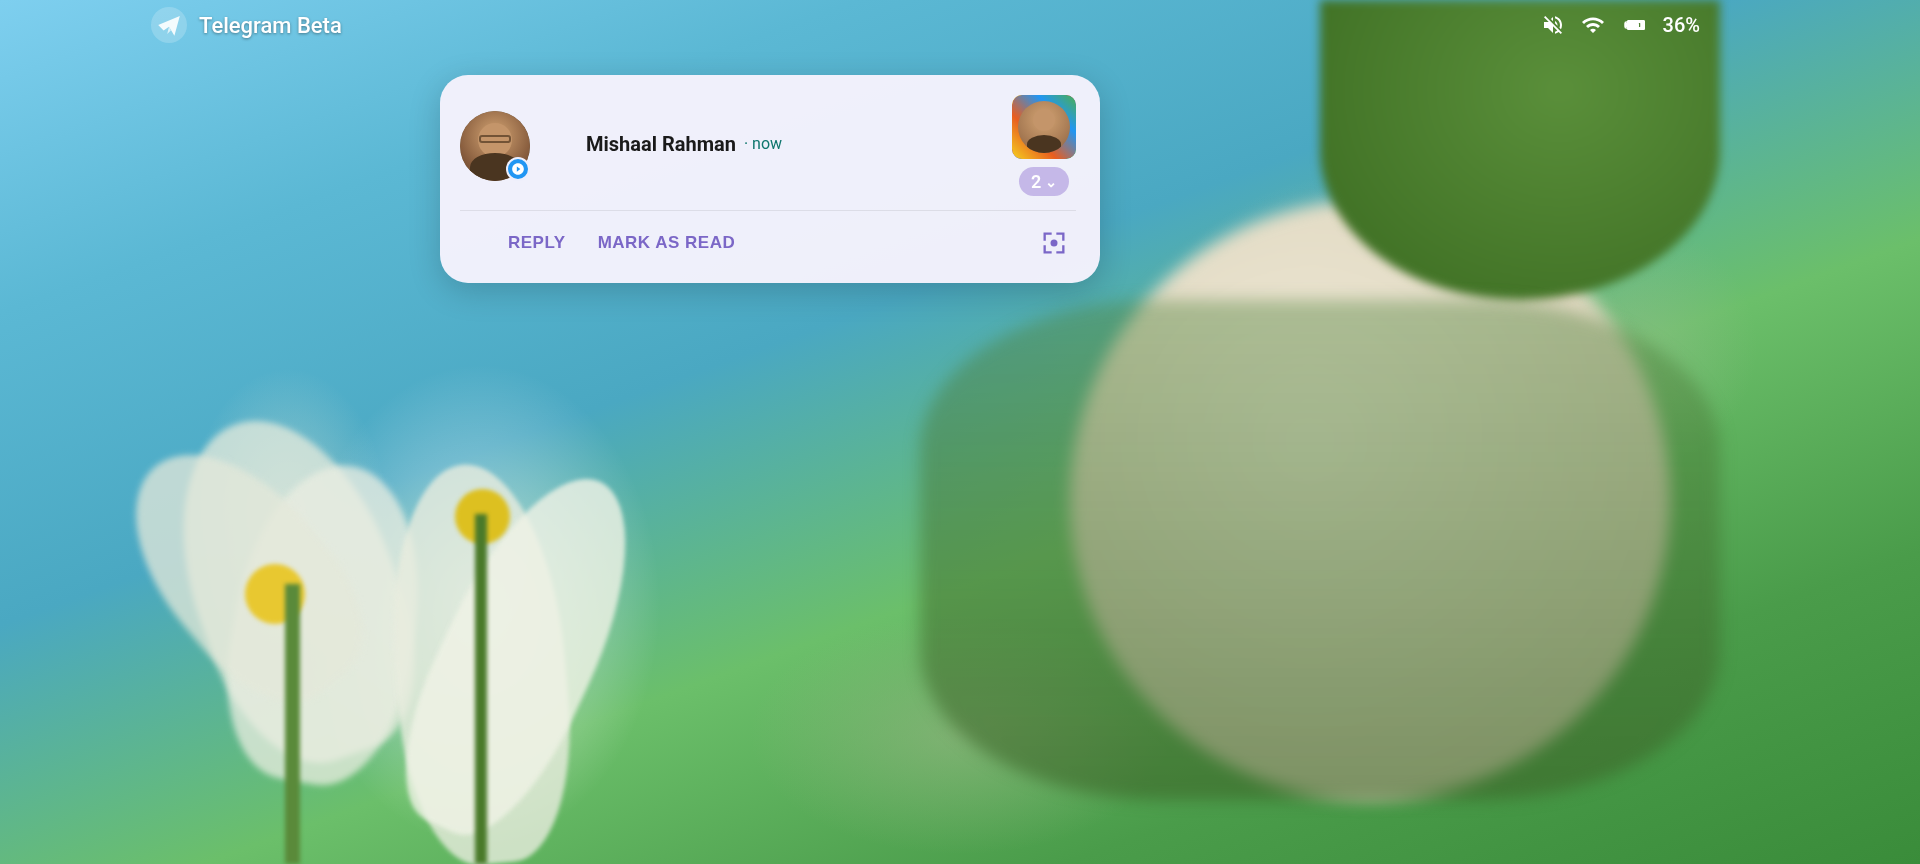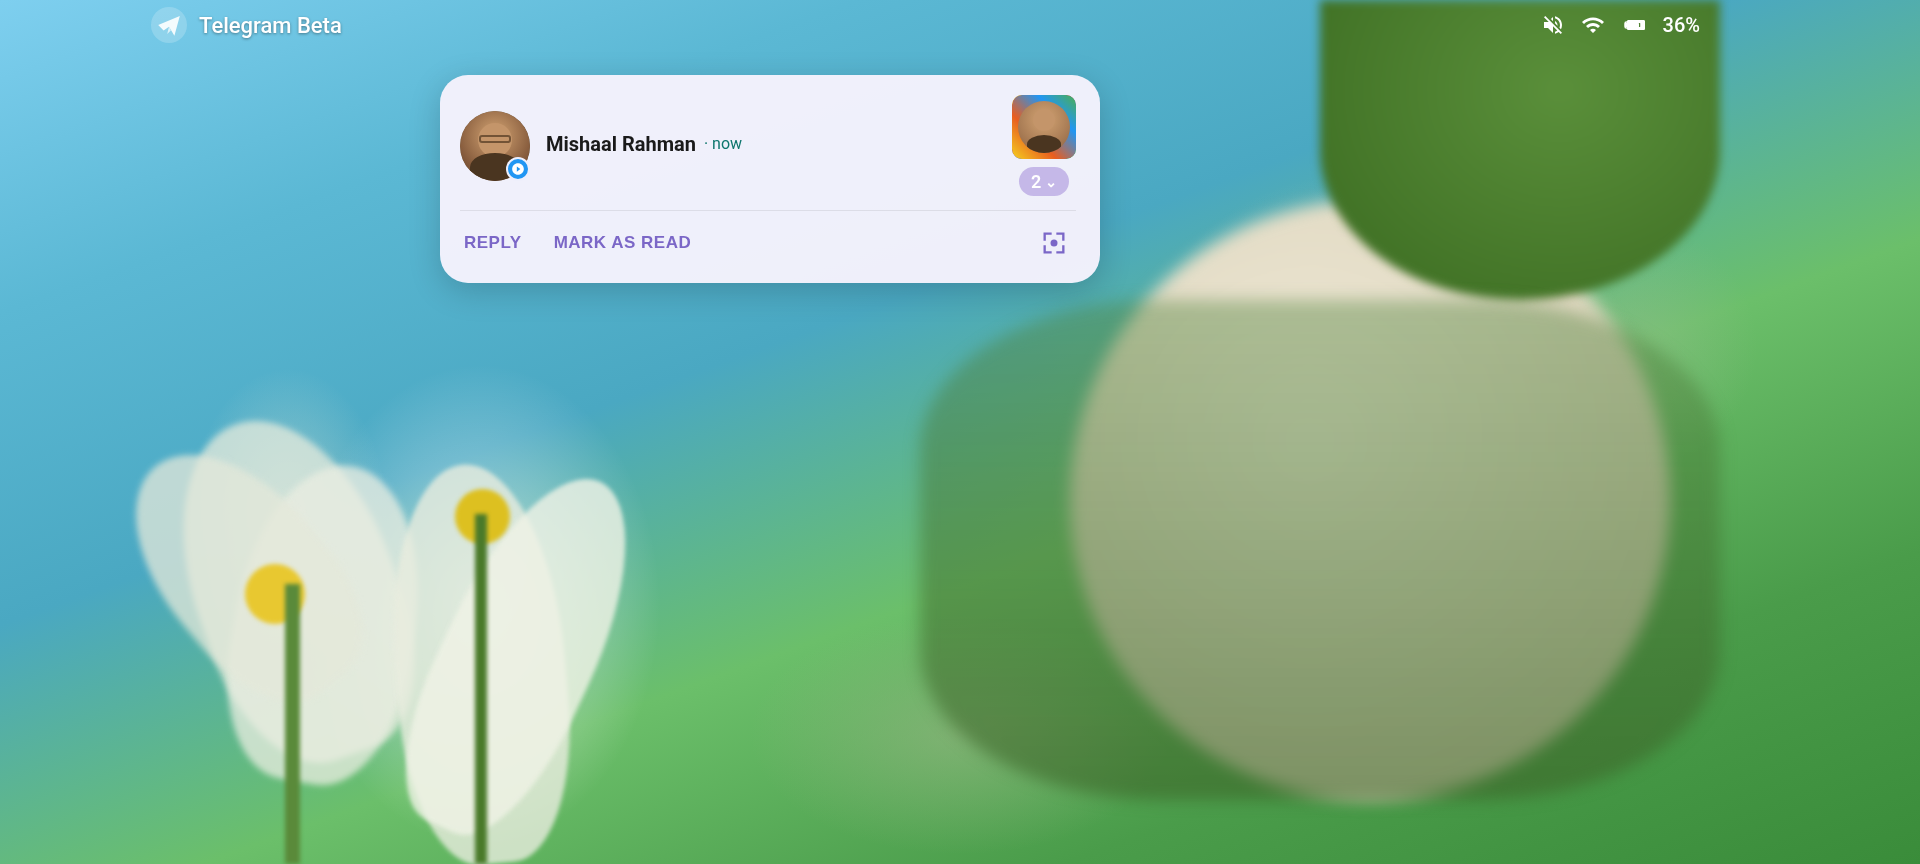--- a/index.html
+++ b/index.html
@@ -166,20 +166,21 @@
       background: #2196f3;
       display: flex;
       align-items: center;
       justify-content: center;
       border: 2px solid rgba(245,242,252,0.97);
     }
 
     .notification-content {
       flex: 1;
       min-width: 0;
+      margin-left: 40px;
     }
 
     .notification-header {
       display: flex;
       align-items: center;
       gap: 8px;
       margin-bottom: 4px;
     }
 
     .sender-name {
@@ -241,20 +242,21 @@
       height: 1px;
       background: rgba(0,0,0,0.08);
       margin: 14px 0 10px 0;
     }
 
     .notification-actions {
       display: flex;
       align-items: center;
       justify-content: flex-start;
       gap: 0;
+      margin-left: 44px;
     }
 
     .action-btn {
       font-size: 17px;
       font-weight: 700;
       color: #7b67c7;
       letter-spacing: 0.5px;
       padding: 8px 20px 8px 12px;
       background: none;
       border: none;

